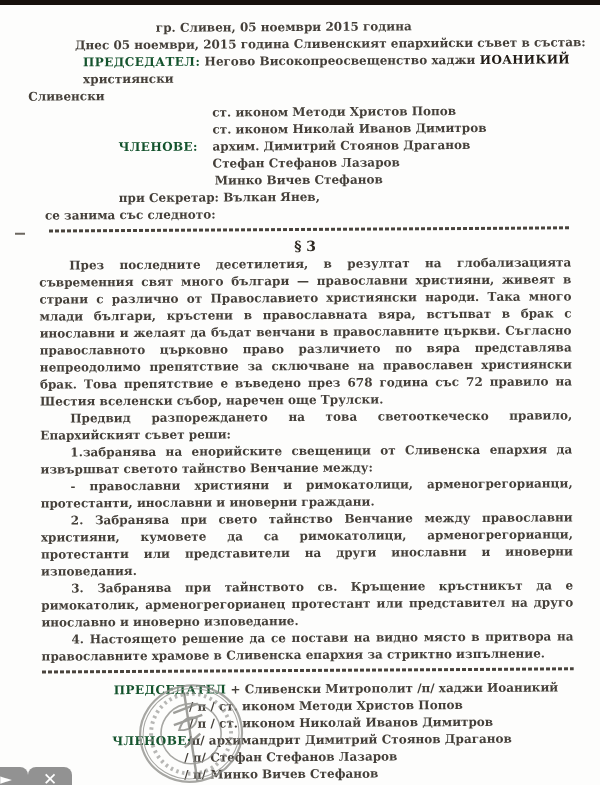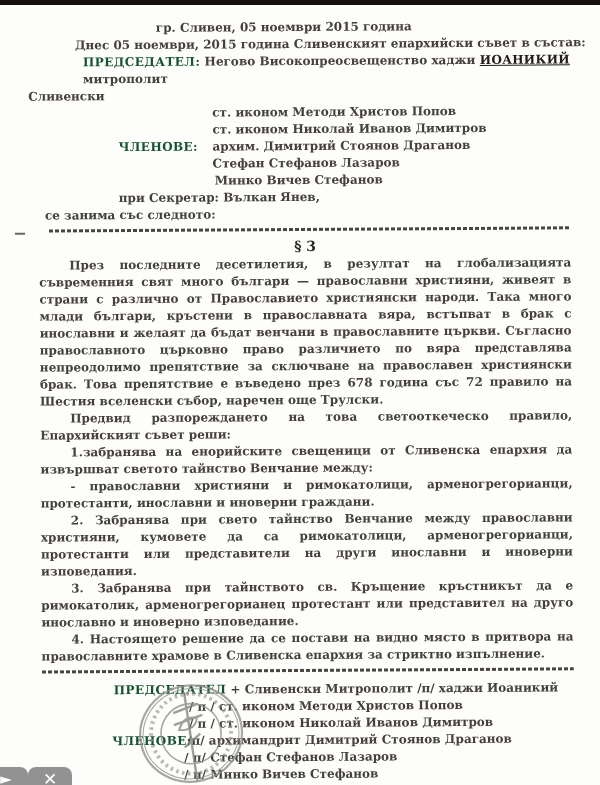--- a/index.html
+++ b/index.html
@@ -11,21 +11,21 @@
   }
   .topbar{position:absolute;top:0;left:0;width:600px;height:5px;background:#17110d;}
   .doc{
     position:absolute;top:5px;left:0;width:600px;height:780px;
     box-sizing:border-box;padding:14px 28px 0 40px;
     transform:rotate(-0.35deg);
     color:#45403a;font-size:12px;line-height:17px;font-weight:700;
   }
   .line{white-space:nowrap;}
   .lbl{color:#14532d;letter-spacing:.4px;}
-  .name-strong{color:#211c16;letter-spacing:.3px;text-decoration:underline;}
+  .name-strong{color:#211c16;letter-spacing:.3px;}
   .ml6{margin-left:6px;}   .ml37{margin-left:37px;}
   .ml72{margin-left:72px;} .ml80{margin-left:80px;}  .ml118{margin-left:118px;}
   .ml142{margin-left:142px;}.ml145{margin-left:145px;}.ml147{margin-left:147px;}
   .ml167{margin-left:167px;}.ml174{margin-left:174px;}.ml176{margin-left:176px;}
   .mlneg10{margin-left:-10px;}
   .force-just{text-align:justify;text-align-last:justify;margin-left:45px;white-space:normal;}
   .row{position:relative;}
   .abs-lbl{position:absolute;left:80px;top:0;}
   .abs-lbl70{position:absolute;left:70px;top:0;}
   p{margin:0;text-align:justify;text-indent:30px;}
@@ -53,21 +53,21 @@
 <div class="topbar"></div>
 
 <div class="doc">
 
   <div class="line ml118">гр. Сливен, 05 ноември 2015 година</div>
   <div class="line ml37">Днес 05 ноември, 2015 година Сливенският епархийски съвет в състав:</div>
   <div class="force-just">
     <span class="lbl">ПРЕДСЕДАТЕЛ:</span>
     <span>Негово Високопреосвещенство хаджи</span>
     <span class="name-strong">ИОАНИКИЙ</span>
-    <span>митрополит</span>
+    <span>християнски</span>
   </div>
   <div class="line mlneg10">Сливенски</div>
   <div class="line ml174">ст. иконом Методи Христов Попов</div>
   <div class="line ml174">ст. иконом Николай Иванов Димитров</div>
   <div class="row">
     <span class="abs-lbl lbl">ЧЛЕНОВЕ:</span>
     <div class="line ml174">архим. Димитрий Стоянов Драганов</div>
   </div>
   <div class="line ml174">Стефан Стефанов Лазаров</div>
   <div class="line ml176">Минко Вичев Стефанов</div>

